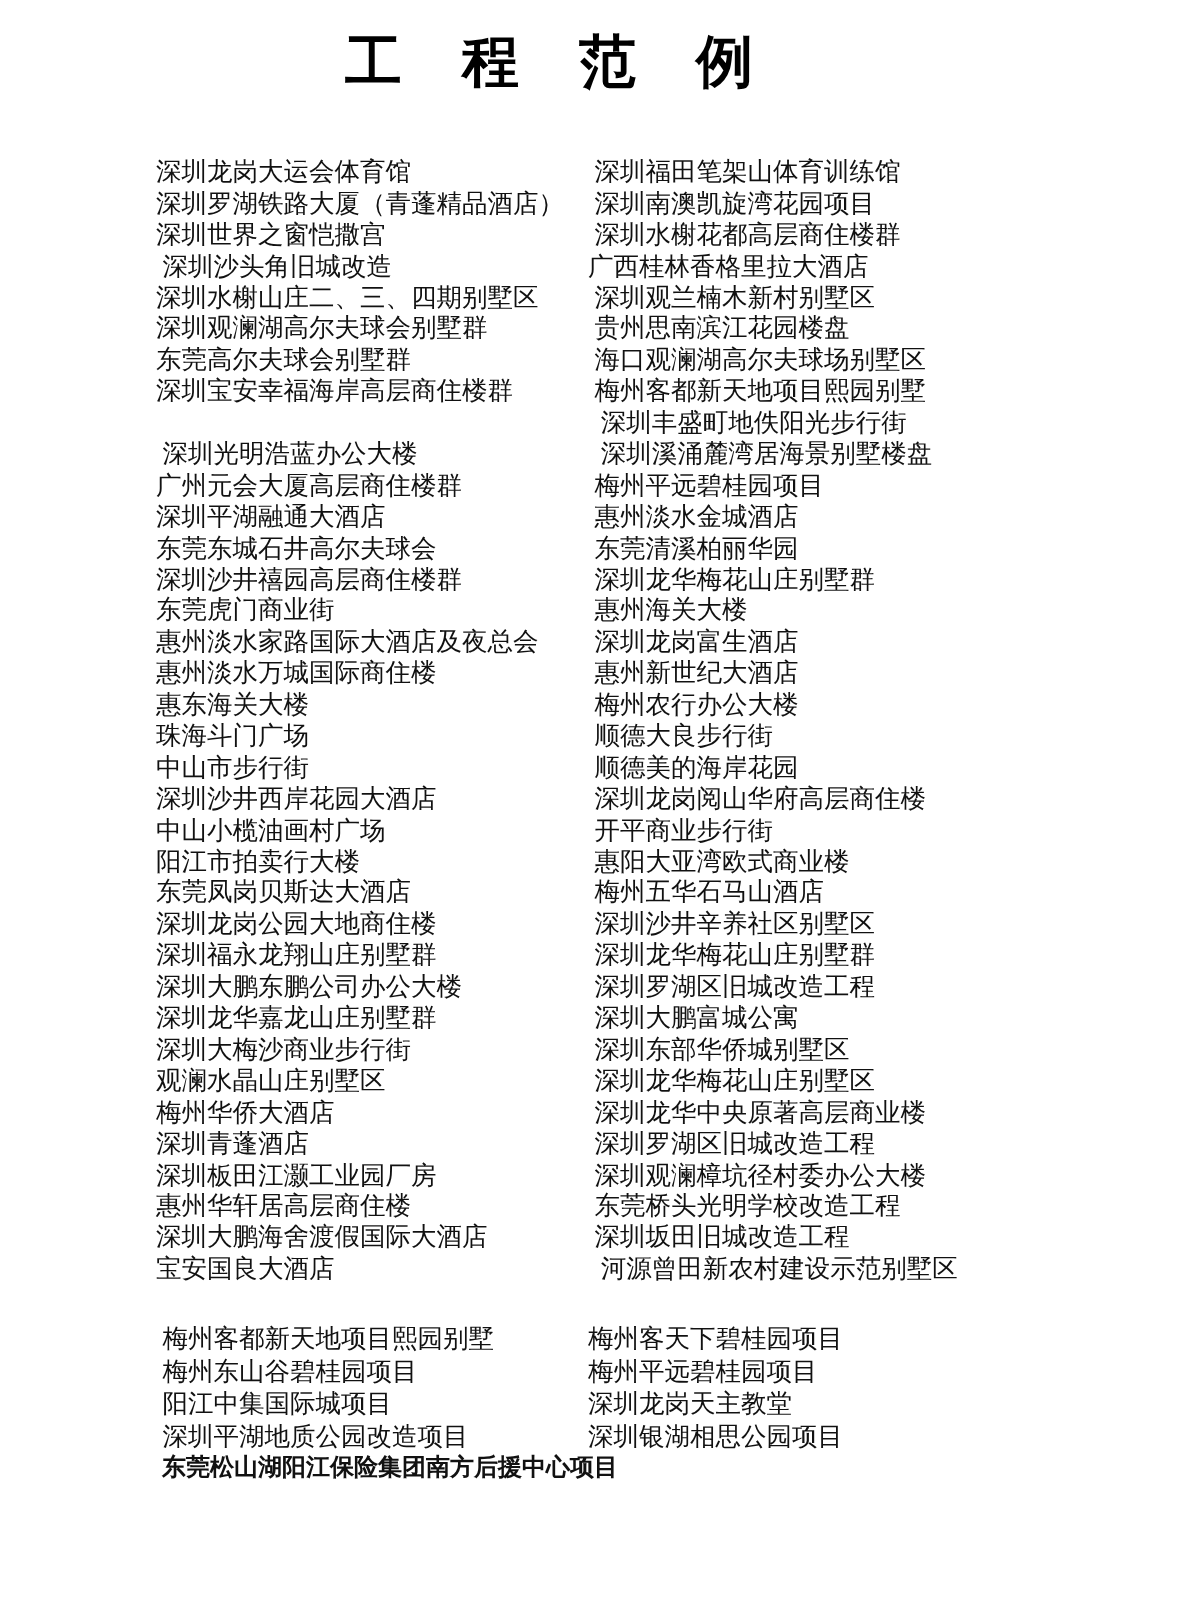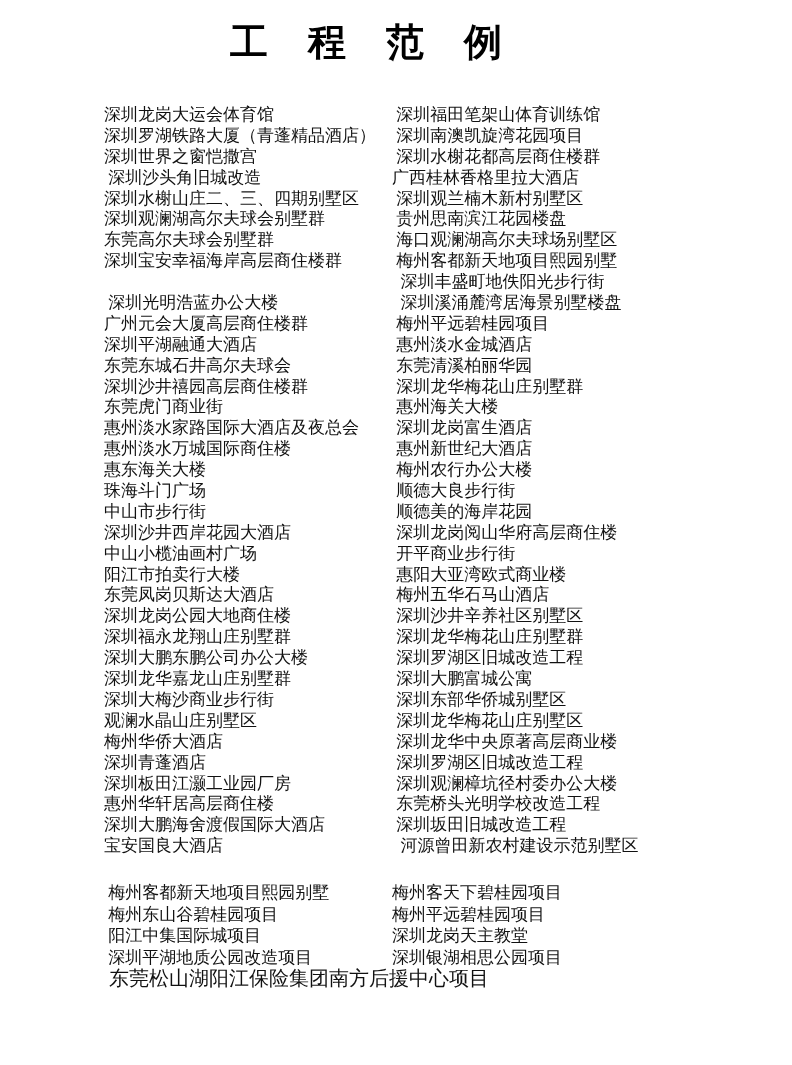--- a/index.html
+++ b/index.html
@@ -49,23 +49,24 @@
     position: absolute;
     left: 392px;
     top: 0;
   }
   #bottom-list {
     margin-top: 25px;
   }
   #footer-row {
     position: relative;
     height: 21.5px;
-    font-size: 20px;
+    font-size: 16px;
     line-height: 21.5px;
     white-space: pre;
+    font-weight: bold;
   }
 </style>
 </head>
 <body>
 
 <div id="page">
   <h1 id="doc-title">工　程　范　例</h1>
 
   <div id="main-list">
       <div class="row"><span class="cell-l">深圳龙岗大运会体育馆</span><span class="cell-r"> 深圳福田笔架山体育训练馆</span></div>

